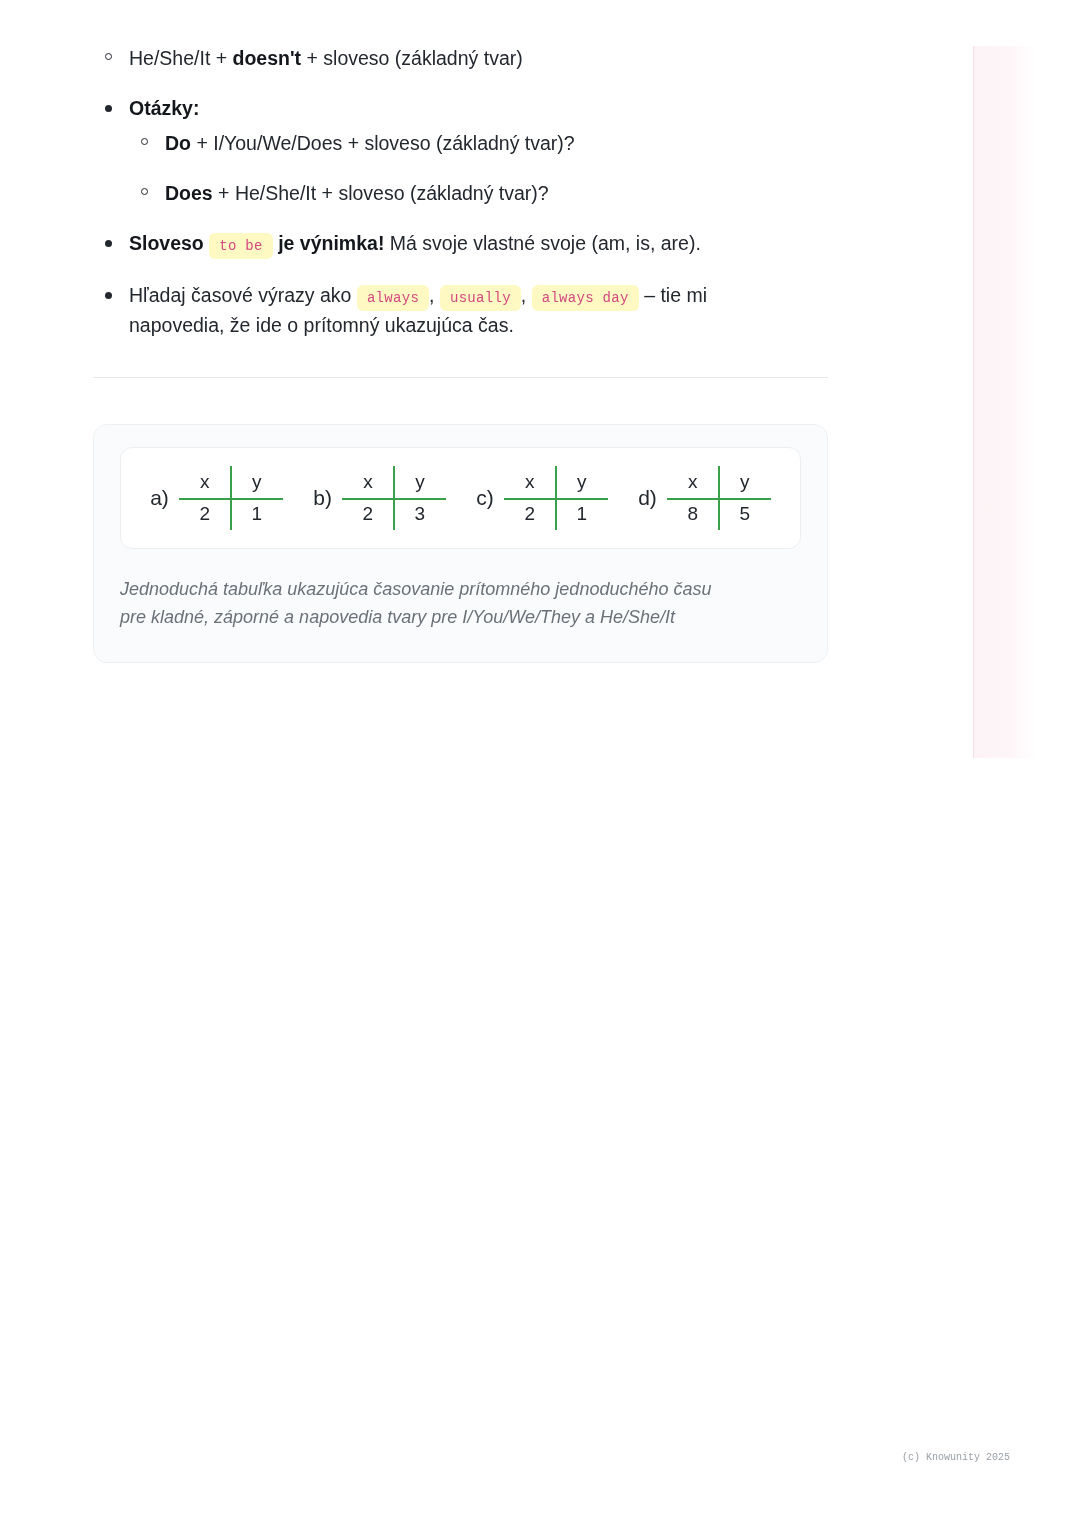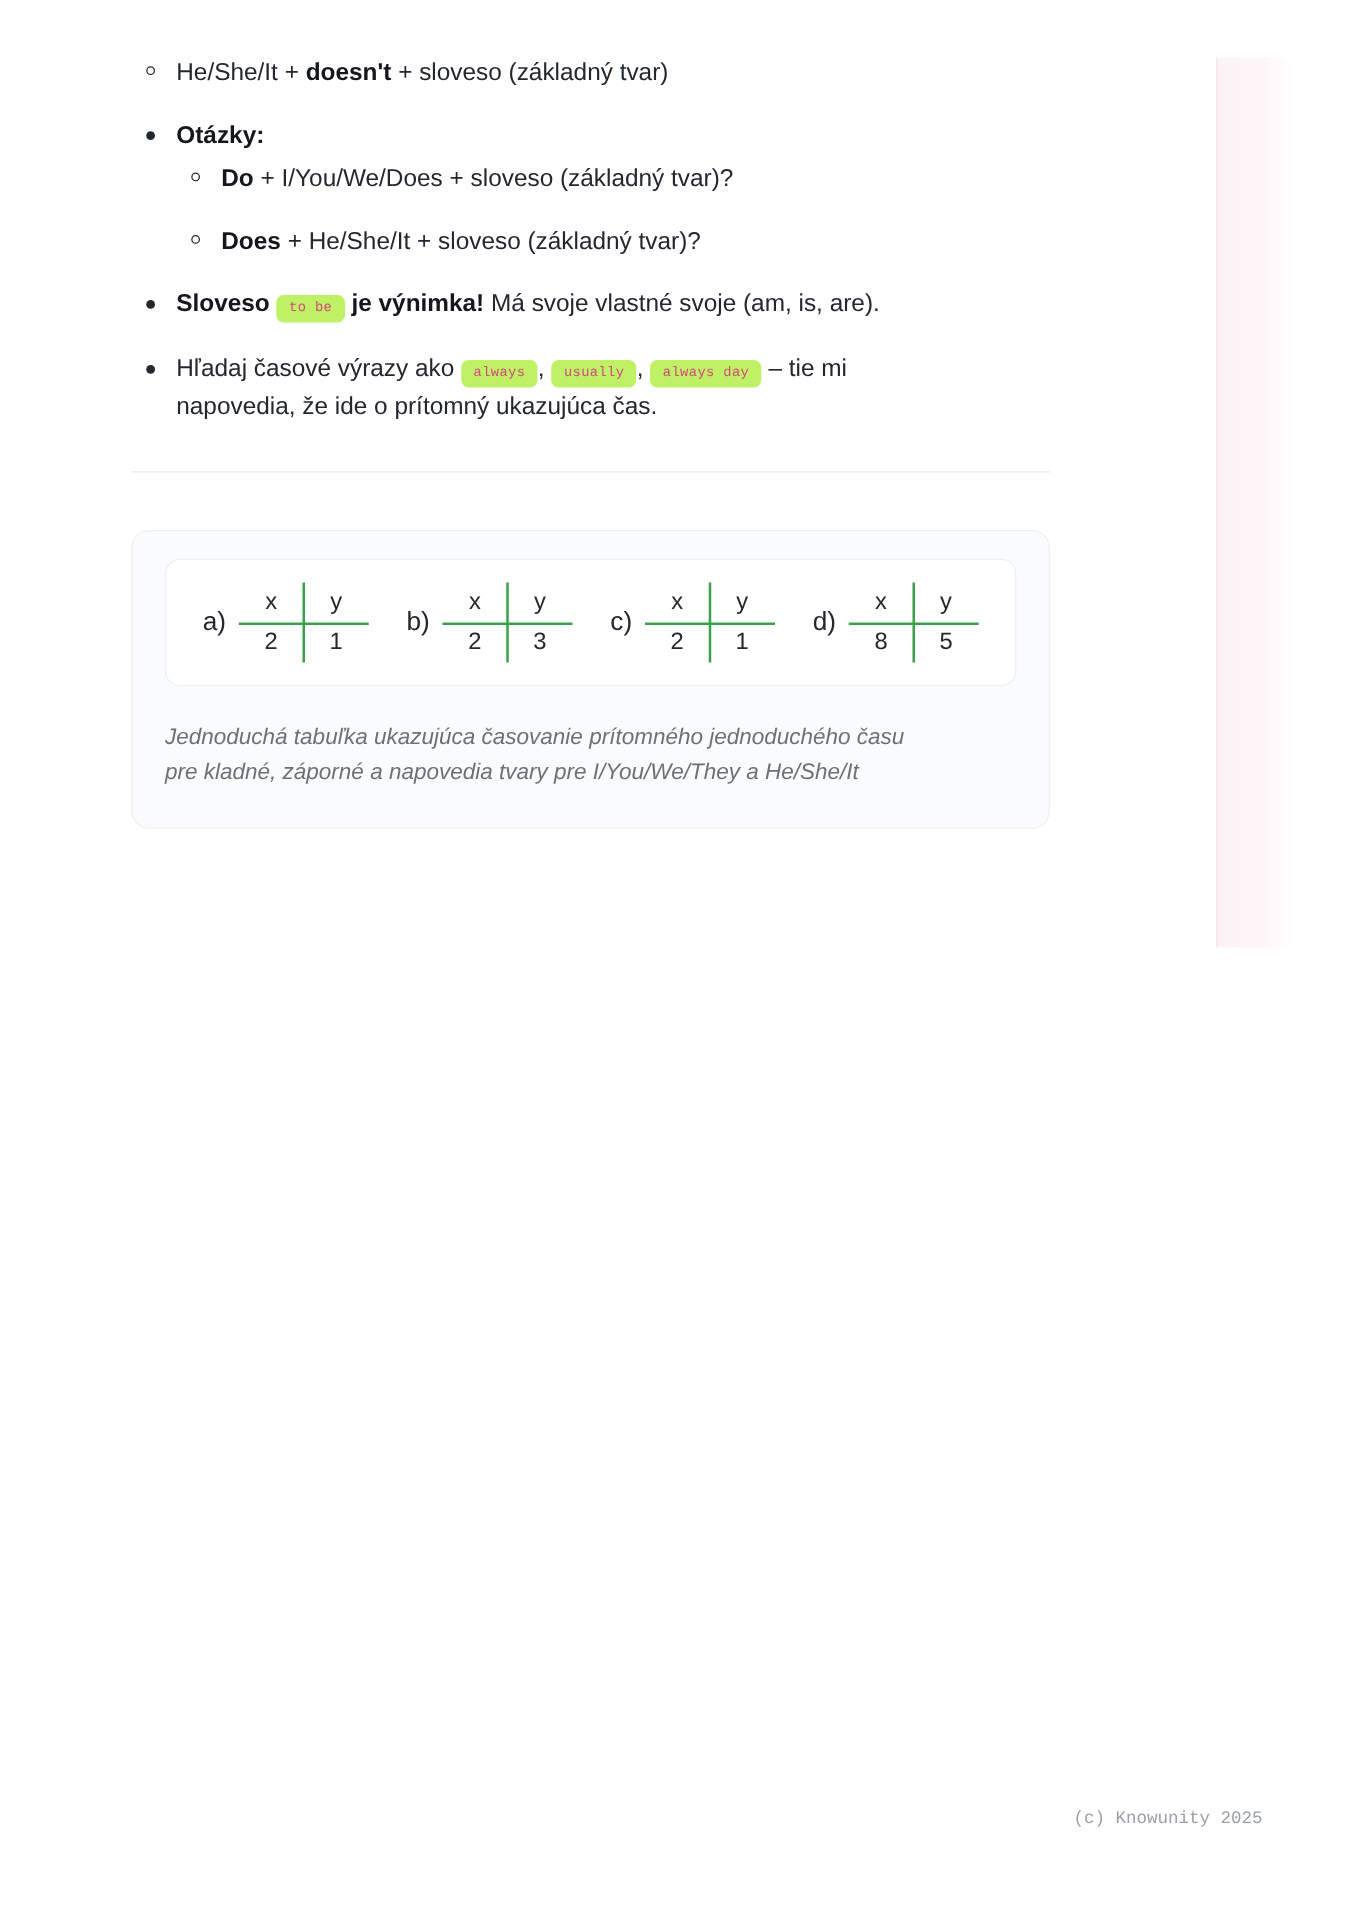--- a/index.html
+++ b/index.html
@@ -30,21 +30,21 @@
   .page {
     position: absolute;
     left: 0;
     top: 0;
     width: 1080px;
     height: 1528px;
   }
 
   .content {
     position: absolute;
-    left: 105px;
+    left: 93px;
     top: 44px;
     width: 735px;
   }
 
   ul.level1 {
     list-style: none;
     margin: 0;
     padding: 0;
   }
   ul.level1 > li {
@@ -89,22 +89,22 @@
     border-radius: 50%;
     border: 1.4px solid #23272e;
     background: transparent;
     box-sizing: border-box;
   }
 
   b, strong { font-weight: 700; color: #14171c; }
 
   code.chip {
     font-family: "Liberation Mono", "DejaVu Sans Mono", monospace;
-    font-size: 11px;
-    background: #bef264;
+    font-size: 14px;
+    background: #fef9c3;
     color: #d4487f;
     border-radius: 6px;
     padding: 5px 10px;
     letter-spacing: 0.3px;
     white-space: nowrap;
   }
 
   .divider {
     margin: 36px 0 0 0;
     border: 0;
@@ -183,21 +183,21 @@
     font-style: italic;
     font-size: 18px;
     line-height: 1.6;
     color: #6b7179;
   }
 
   .footer {
     position: absolute;
     right: 70px;
     bottom: 65px;
-    font-size: 14px;
+    font-size: 10px;
     color: #9aa0a6;
     font-family: "Liberation Mono", monospace;
   }
 </style>
 </head>
 <body>
 
 <div class="page">
 
   <div class="right-panel"></div>

